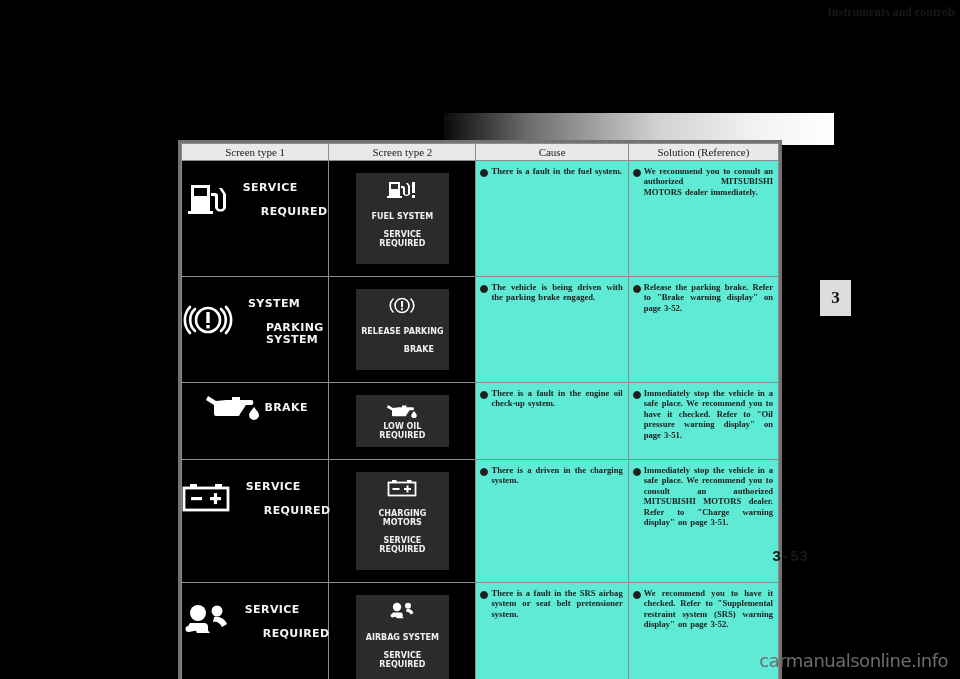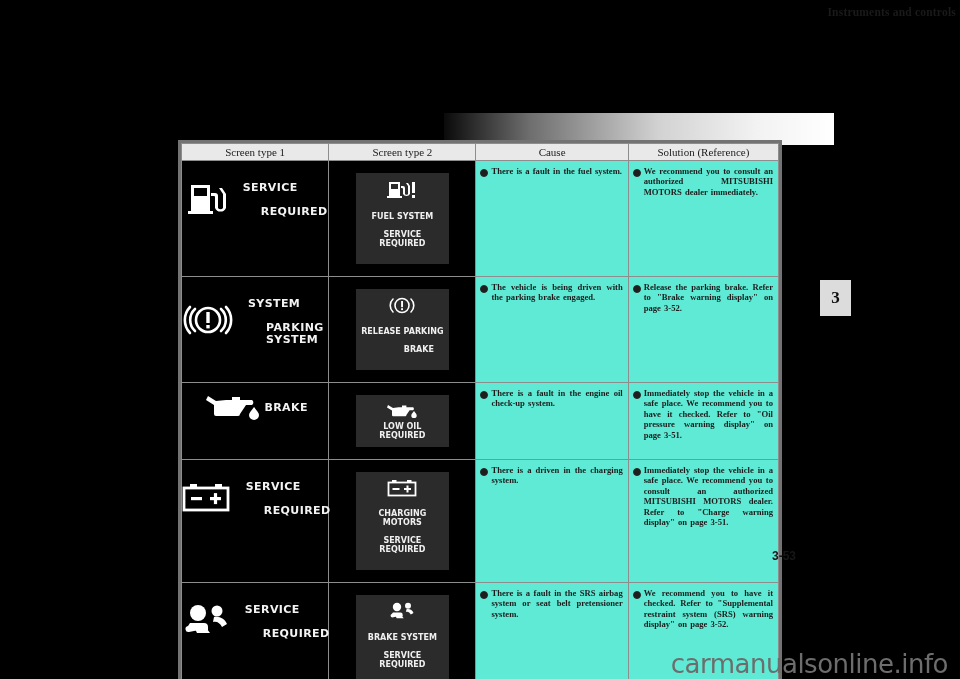--- a/index.html
+++ b/index.html
@@ -79,26 +79,26 @@
     flex:0 0 auto;width:6px;height:6px;border-radius:50%;
     background:#1e1e1e;margin-top:3px;border:1px solid #262626;
   }
   .btext{
     color:#1c1c1c;font-size:8.6px;line-height:10.4px;font-weight:700;
     font-family:"Liberation Serif", serif;text-align:justify;
     word-spacing:1px;white-space:pre-line;
   }
   
   .page-number{
-    position:absolute;left:772px;top:549px;font-size:12px;font-weight:700;
-    color:#171717;font-family:Liberation Sans, sans-serif;
+    position:absolute;left:772px;top:549px;font-size:15px;font-weight:700;
+    color:#171717;font-family:Liberation Mono, monospace;
   }
   .watermark{
-    position:absolute;right:12px;bottom:0;
-    font-family:"DejaVu Sans", sans-serif;font-size:26px;color:#6d6d6d;
+    position:absolute;right:12px;bottom:8px;
+    font-family:"DejaVu Sans", sans-serif;font-size:18px;color:#6d6d6d;
     letter-spacing:-0.5px;
   }
   
   .ico1 svg{display:block;}
   .ico2 svg{display:block;}
 </style>
 </head>
 <body>
 
 <div class="header-band"></div>
@@ -346,21 +346,21 @@
             <span class="ico2">
               <svg width="28" height="19" viewBox="0 0 28 19">
                 <circle cx="9" cy="5" r="4.2" fill="#fff"></circle>
                 <path d="M5 10.5 h7.5 a2.2 2.2 0 0 1 2.2 2.2 v1.6 h-5 l-5.4 1.1 a1.7 1.7 0 0 1 -0.6 -3.3 z" fill="#fff"></path>
                 <path d="M7.5 14 h6.5 l1.7 2.2 h-7 z" fill="#fff"></path>
                 <circle cx="20" cy="3.8" r="3" fill="#fff"></circle>
                 <path d="M18.5 7.2 c3.2 -0.6 6 1.1 7 3.8 l-2.7 1.6 c-1.1 -2.2 -2.7 -3.3 -4.9 -2.7 z" fill="#fff"></path>
               </svg>
             </span>
             <span class="lbl">
-              <i style="display:block;font-style:normal;">BRAKE SYSTEM</i>
+              <i style="display:block;font-style:normal;">AIRBAG SYSTEM</i>
               <i style="display:block;font-style:normal;">SERVICE REQUIRED</i>
             </span>
           </div>
         </div>
       </td>
       <td class="text-cell">
         <div class="bullet-row">
           <span class="bullet"></span>
           <span class="btext">There is a fault in the SRS airbag system or seat belt pretensioner system.</span>
         </div>

